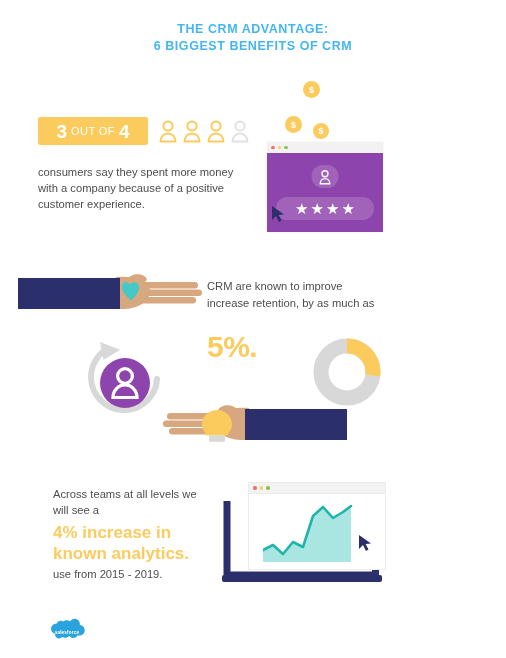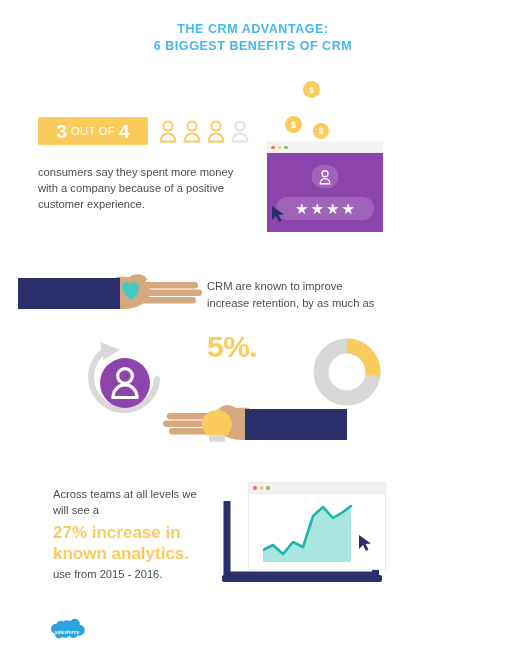--- a/index.html
+++ b/index.html
@@ -427,24 +427,24 @@
     <rect x="88" y="9" width="102" height="31" fill="#2b2f6b"></rect>
 
     <g>
       <path d="M60 10 C68.5 10 75 16.5 75 24.2 C75 29.6 71.5 32.5 70.6 35.6 L49.4 35.6 C48.5 32.5 45 29.6 45 24.2 C45 16.5 51.5 10 60 10 Z" fill="#fbcb5e"></path>
       <rect x="52" y="35.6" width="16" height="6.2" rx="1.6" fill="#d8d8d8"></rect>
     </g>
   </svg>
 
   <div class="sec3-text-top">Across teams at all levels we will see a</div>
   <div class="sec3-stat">
-    <span>27% increase in</span><br>
+    <span>4% increase in</span><br>
     <span>known analytics.</span>
   </div>
-  <div class="sec3-text-bottom">use from 2015 - 2016.</div>
+  <div class="sec3-text-bottom">use from 2015 - 2019.</div>
 
   <svg class="laptop-frame" viewBox="0 0 160 90">
     <path d="M5 2 L5 76 L155 76" fill="none" stroke="#2b2f6b" stroke-width="7"></path>
     <rect x="150" y="42" width="7" height="34" fill="#2b2f6b"></rect>
     <rect x="0" y="76" width="160" height="7" rx="2" fill="#2b2f6b"></rect>
   </svg>
 
   <div class="browser-white">
     <div class="browser-bar-white">
       <span class="dot r"></span>

